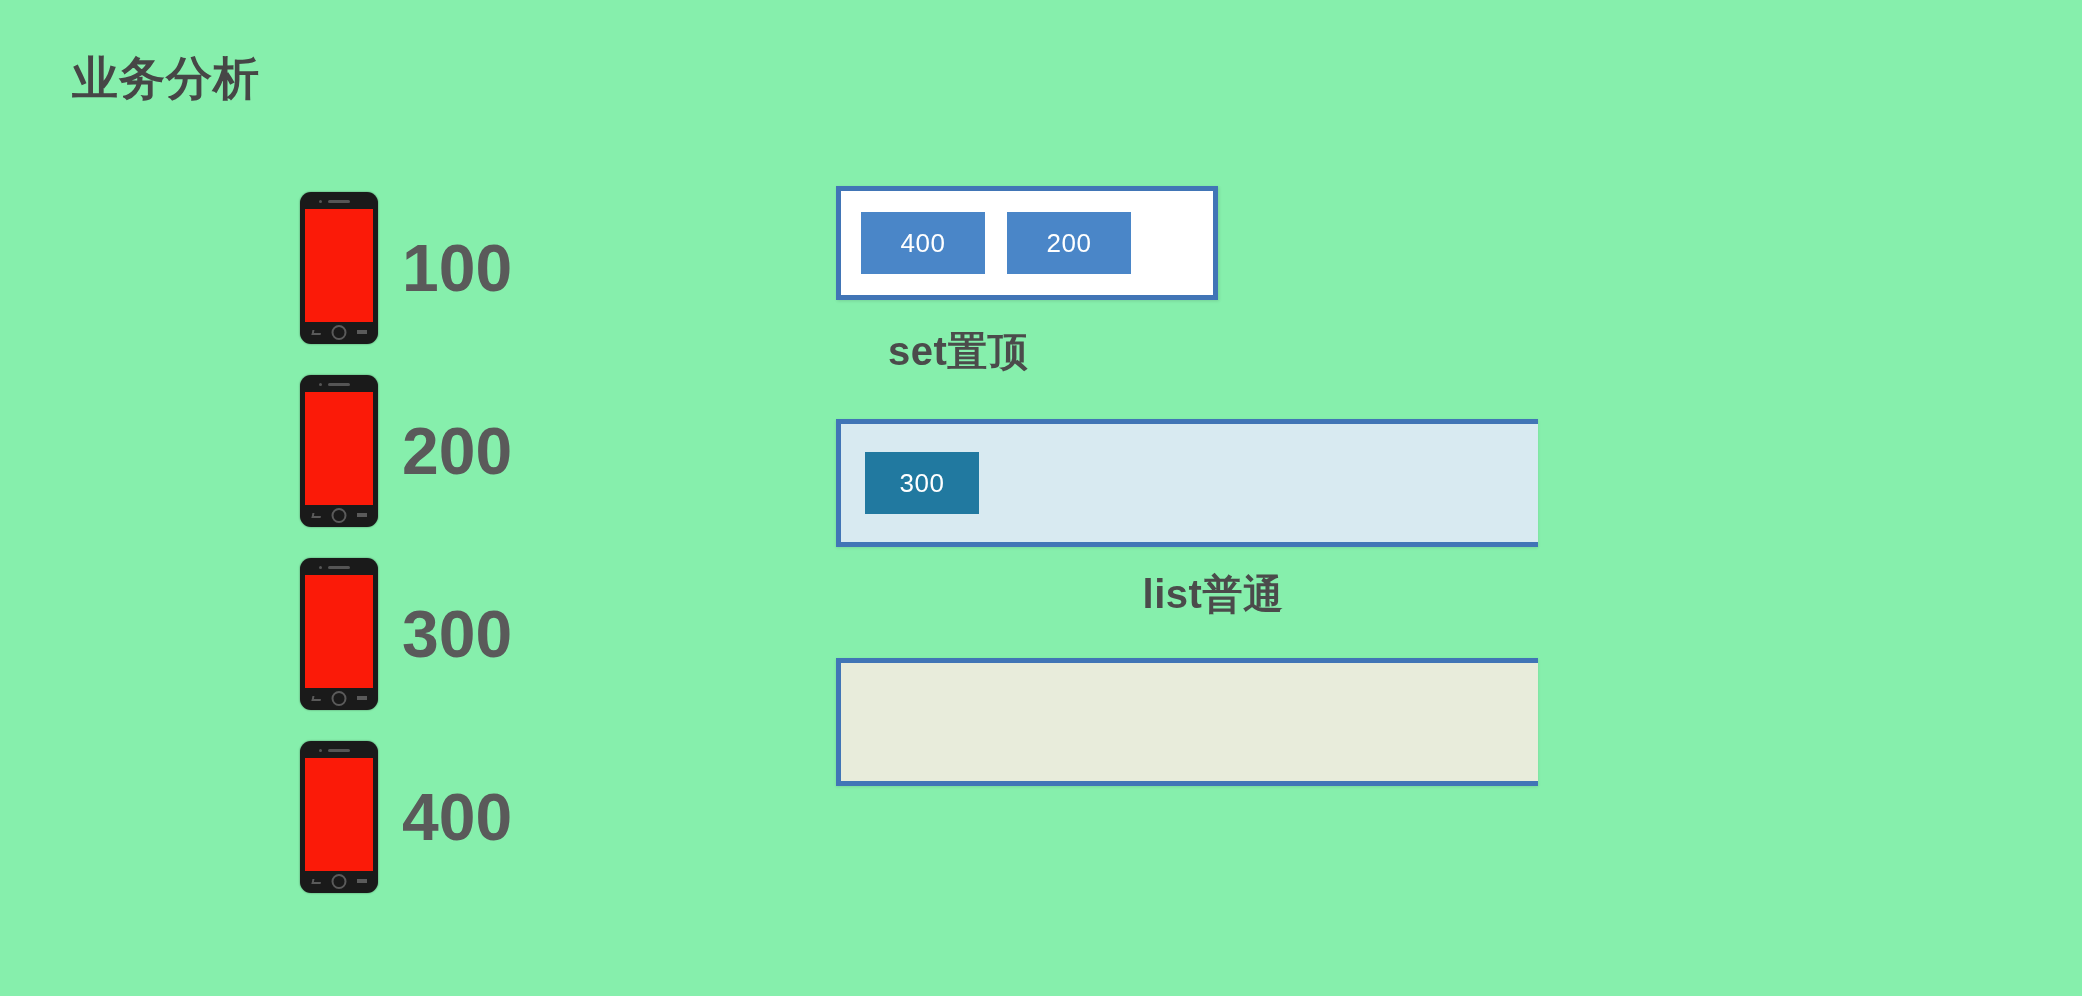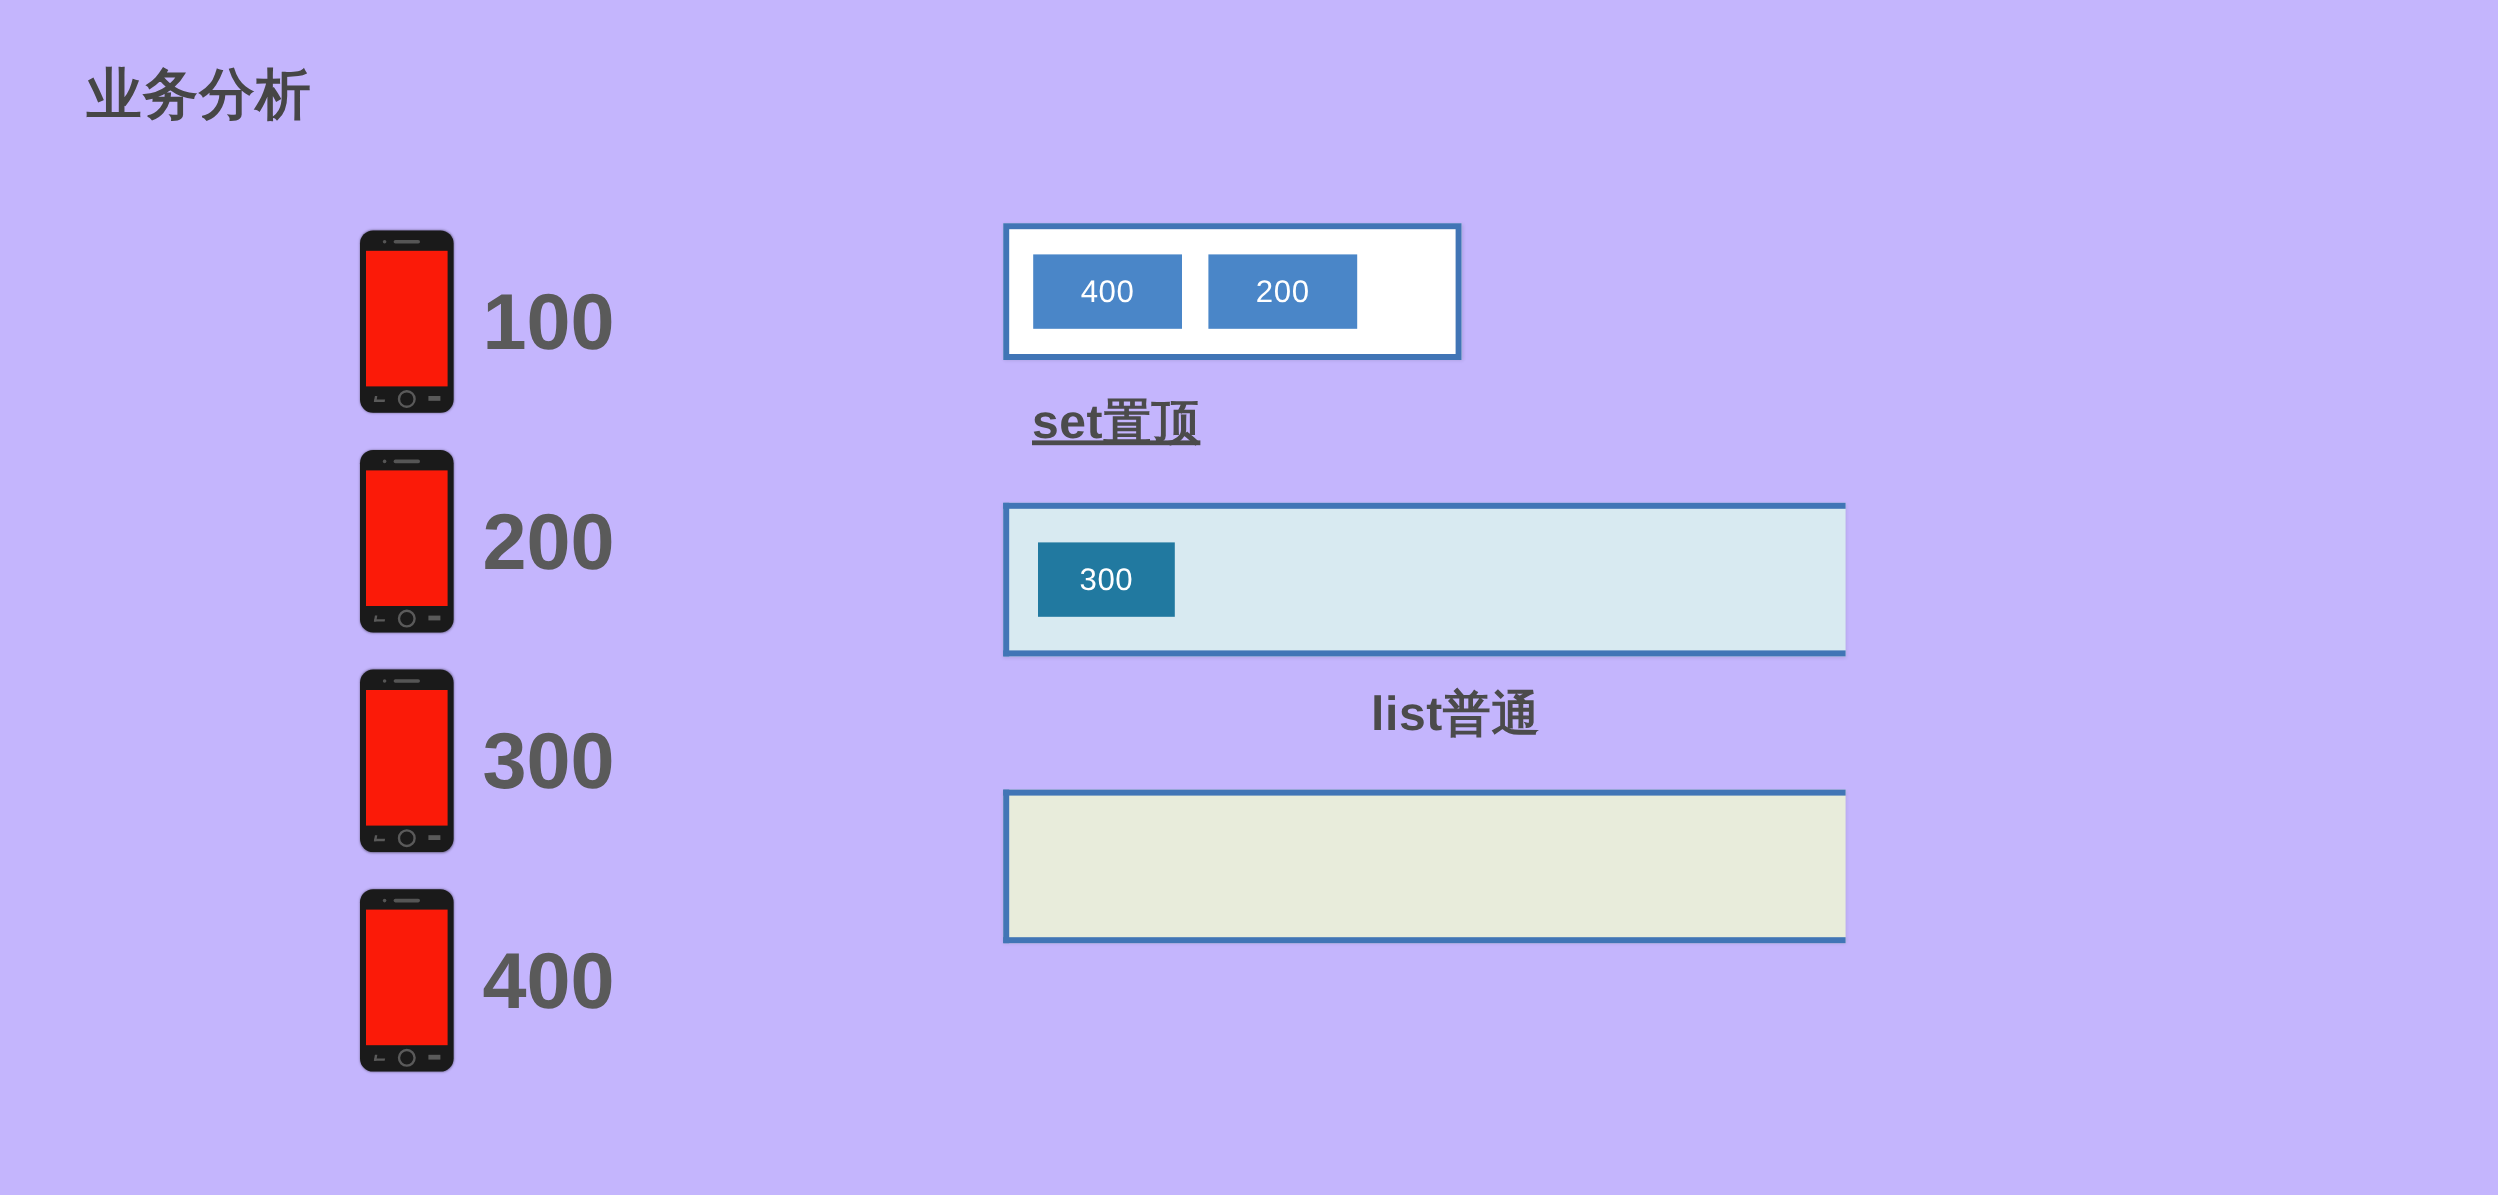--- a/index.html
+++ b/index.html
@@ -9,21 +9,21 @@
   }
   body {
     font-family: "Liberation Sans", "DejaVu Sans", sans-serif;
     -webkit-font-smoothing: antialiased;
   }
 
   #slide {
     position: relative;
     width: 2082px;
     height: 996px;
-    background: #c4b5fd;
+    background: #86efac;
     overflow: hidden;
   }
 
   
   .slide-title {
     position: absolute;
     left: 72px;
     top: 48px;
     font-size: 46px;
     font-weight: bold;
@@ -183,21 +183,21 @@
   .box-list-normal { background: #d8eaf1; }
   .box-list-top    { background: #e8ecdb; }
 
   .block-label {
     font-size: 40px;
     font-weight: bold;
     color: #4b4b4b;
     letter-spacing: 0.5px;
     white-space: nowrap;
   }
-  .label-set   { margin: 24px 0 0 24px; text-decoration: underline; }
+  .label-set   { margin: 24px 0 0 52px; }
   .label-norm  { margin: 20px 0 0 52px; text-align: center; }
   .label-top   { margin: 20px 0 0 52px; }
 
   .gap-a { height: 40px; }
   .gap-b { height: 36px; }
 
   
   .side-note {
     position: absolute;
     left: 1688px;

